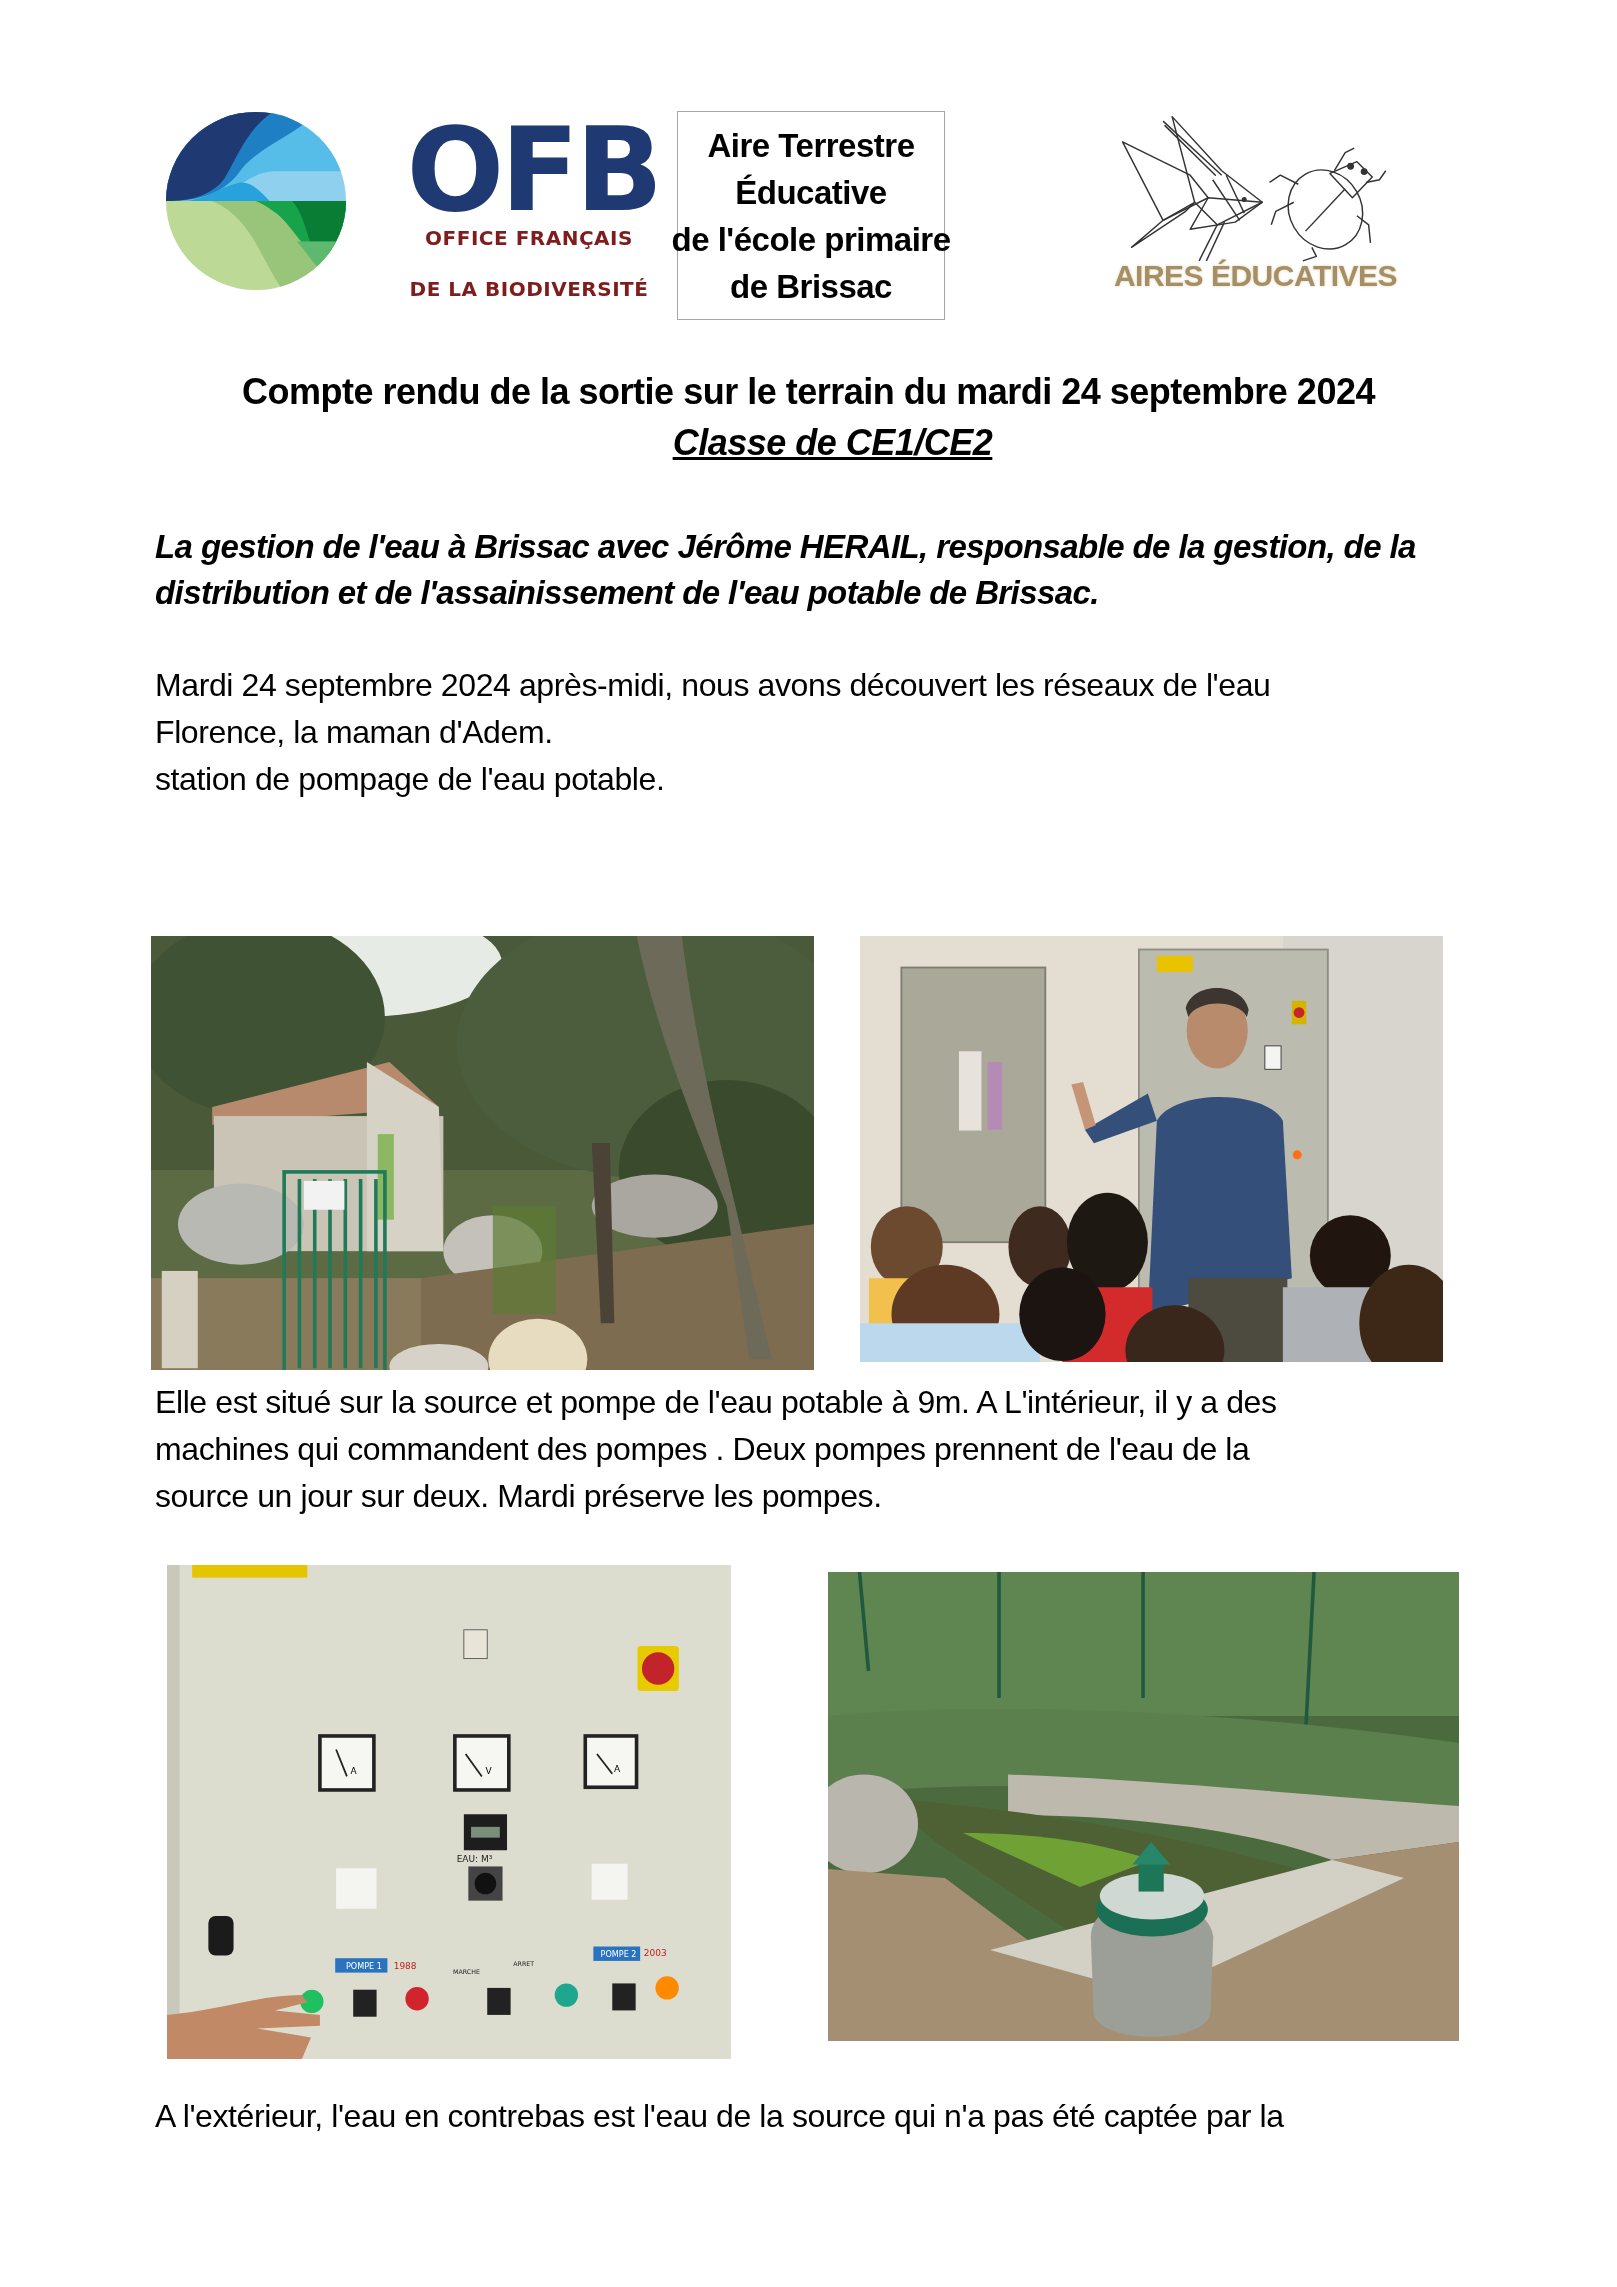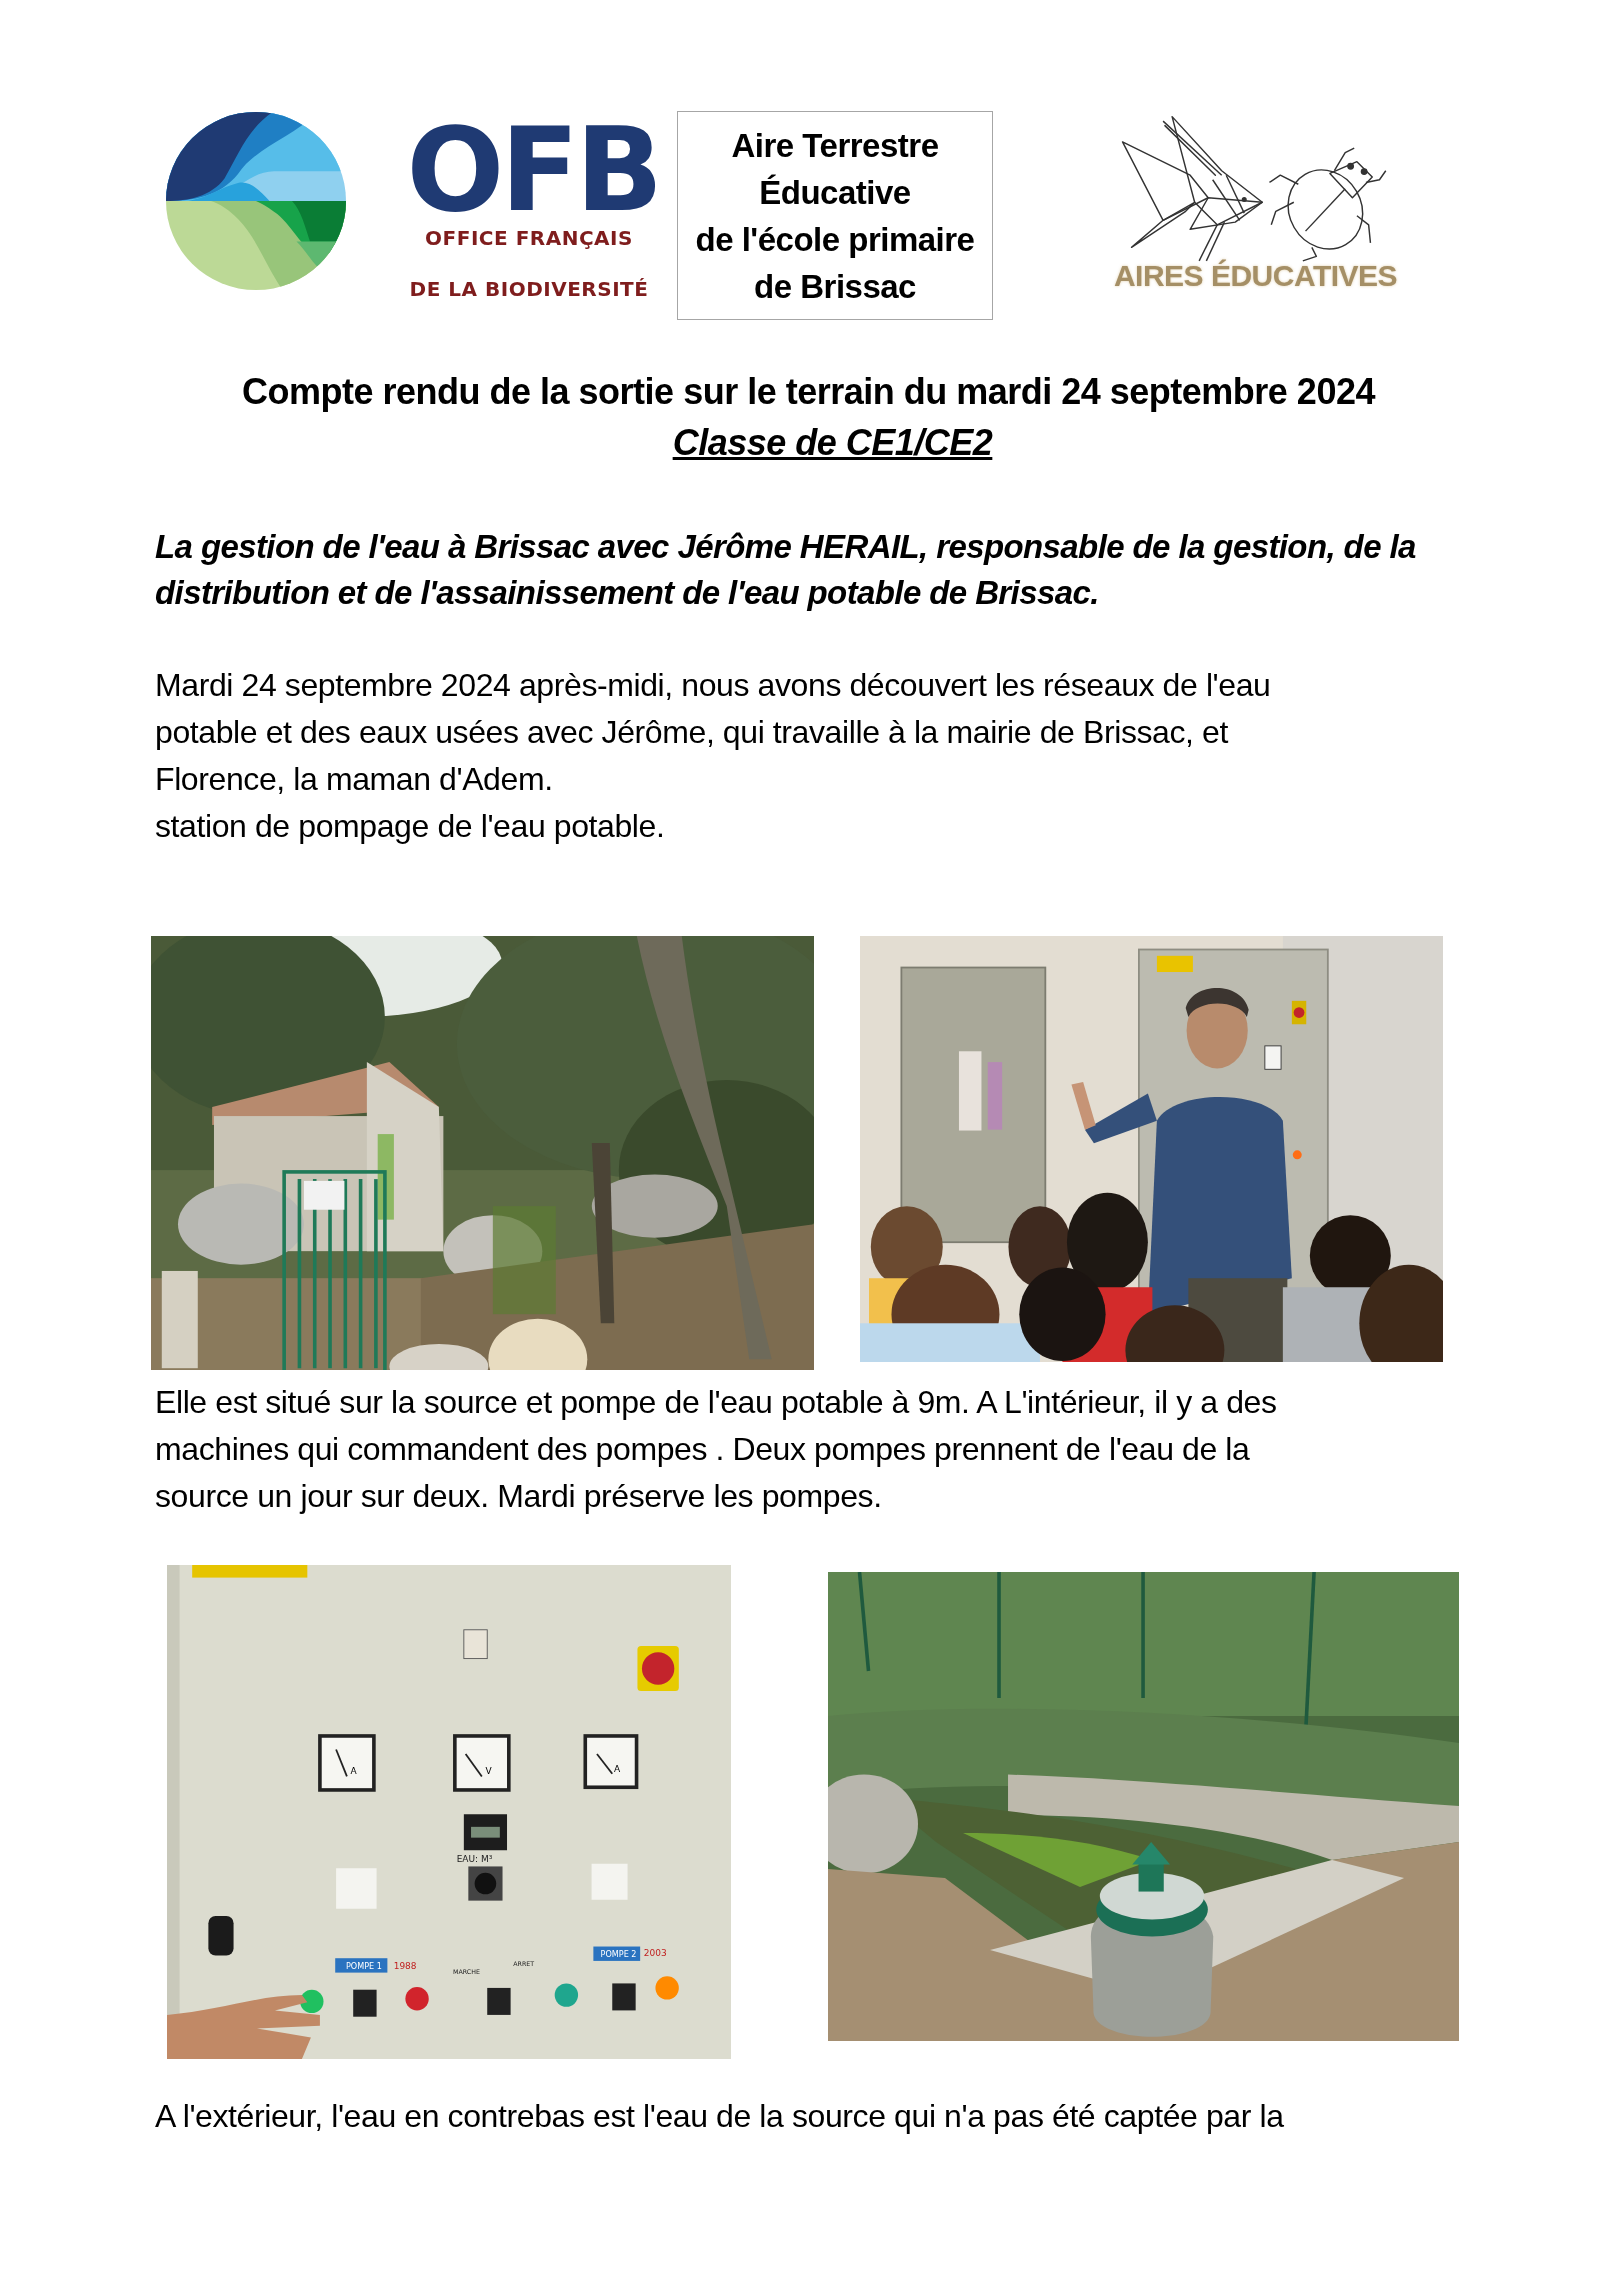--- a/index.html
+++ b/index.html
@@ -8,21 +8,21 @@
   .abs { position:absolute; }
   
   #ofb-circle { left:165px; top:111px; width:182px; height:180px; }
   #ofb-wordmark { left:394px; top:126px; width:270px; height:153px; }
   .ofb-letters { position:absolute; left:4px; top:-5.4px; width:270px; text-align:center;
                  font-family:"DejaVu Sans", sans-serif; font-weight:bold; font-size:115px;
                  letter-spacing:-3.6px; line-height:99px; color:#1f3a73; }
   .ofb-sub { position:absolute; left:0; width:270px; text-align:center;
              font-family:"DejaVu Sans", sans-serif; font-weight:bold; font-size:20px;
              color:#7f1d1d; letter-spacing:0.5px; line-height:23.4px; }
-  #ate-box { left:677px; top:111px; width:316px; height:209px; border:1.8px solid #a6a6a6;
+  #ate-box { left:677px; top:111px; width:268px; height:209px; border:1.8px solid #a6a6a6;
              box-sizing:border-box; display:flex; flex-direction:column; justify-content:center;
              align-items:center; }
   #ate-box span { display:block; font-weight:bold; font-size:33px; line-height:47px;
                   text-align:center; white-space:nowrap; letter-spacing:-0.5px; }
   #aires-logo { left:1109px; top:112px; width:293px; height:180px; }
   .aires-text { position:absolute; left:0; top:147px; width:293px; text-align:center;
                 font-weight:bold; font-size:30px; color:#a58f66; letter-spacing:-0.5px;
                 text-shadow:0 0 2.7px rgba(200,170,110,0.6); }
   
   #title { left:0; top:367px; width:1617px; text-align:center; font-weight:bold;
@@ -116,21 +116,20 @@
 <div class="abs" id="title">Compte rendu de la sortie sur le terrain du mardi 24 septembre 2024</div>
 <div class="abs" id="subtitle">Classe de CE1/CE2</div>
 
 <div class="abs para" id="lead">
   <span>La gestion de l'eau à Brissac avec Jérôme HERAIL, responsable de la gestion, de la</span>
   <span>distribution et de l'assainissement de l'eau potable de Brissac.</span>
 </div>
 
 <div class="abs para" id="intro">
   <span>Mardi 24 septembre 2024 après-midi, nous avons découvert les réseaux de l'eau</span>
-  <span>potable et des eaux usées avec Jérôme, qui travaille à la mairie de Brissac, et</span>
   <span>Florence, la maman d'Adem.</span>
   <span>station de pompage de l'eau potable.</span>
 </div>
 
 <div class="abs photo" id="photo-station">
   <svg viewBox="0 0 737 482" preserveAspectRatio="none">
     <rect width="737" height="482" fill="#5d6b45"></rect>
     <rect width="737" height="260" fill="#4a5a38"></rect>
     <ellipse cx="230" cy="30" rx="160" ry="60" fill="#e6ebe6"></ellipse>
     <ellipse cx="120" cy="90" rx="140" ry="110" fill="#3f5234"></ellipse>

